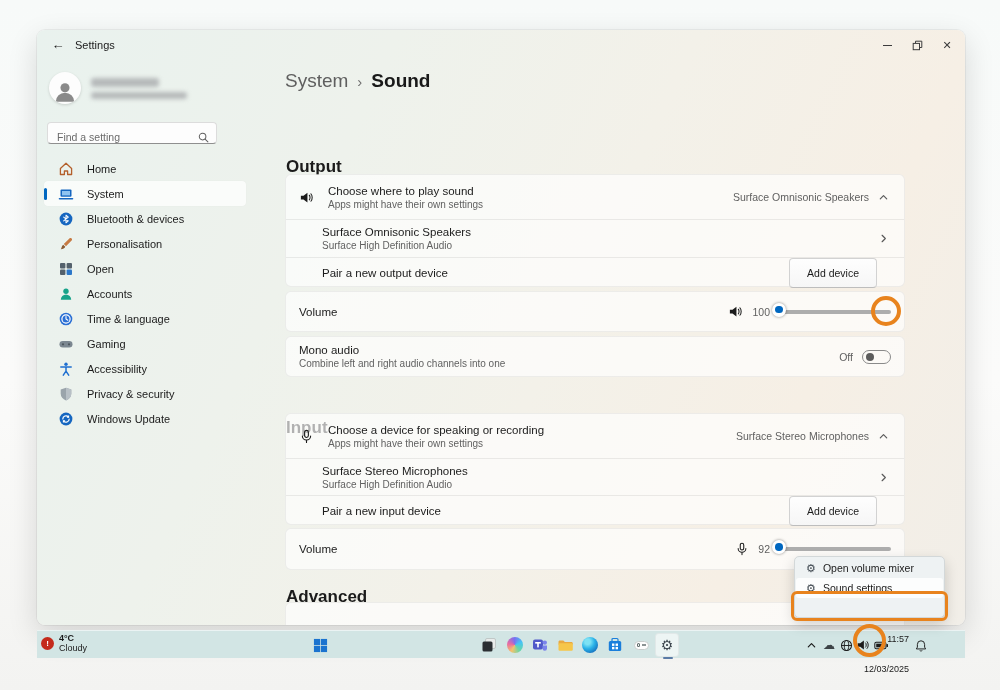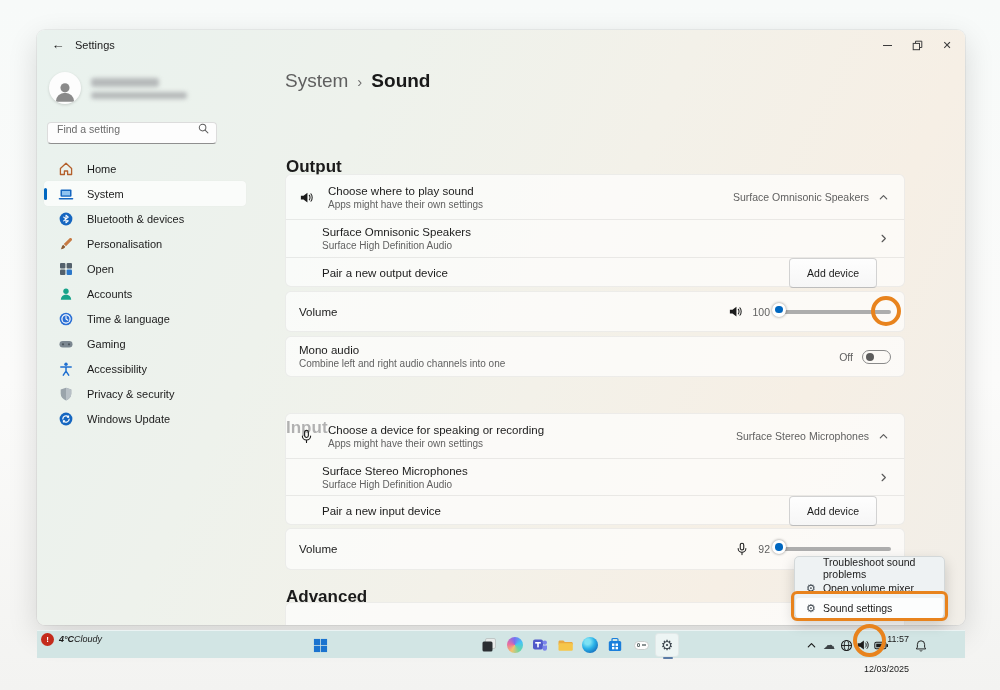--- a/index.html
+++ b/index.html
@@ -28,21 +28,21 @@
   .profile { position:absolute; left:12px; top:42px; display:flex; align-items:center; gap:10px; }
   .avatar { width:32px; height:32px; border-radius:50%; background:#fdfdfd; overflow:hidden;
     box-shadow:0 1px 3px rgba(0,0,0,.15); display:flex; align-items:flex-end; justify-content:center; }
   .avatar svg { width:26px; height:26px; }
   .redacted .bar { background:#b6b9ba; border-radius:3px; filter:blur(2px); }
   .redacted .bar.b1 { width:68px; height:9px; margin-bottom:5px; }
   .redacted .bar.b2 { width:96px; height:7px; }
 
   .searchbox { position:absolute; left:10px; top:92px; width:170px; height:22px;
     background:#fdfdfd; border:1px solid #dcdcdc; border-bottom-color:#8f8f8f; border-radius:4px;
-    display:flex; align-items:flex-start; }
+    display:flex; align-items:flex-end; }
   .searchbox input { flex:1; border:none; outline:none; background:transparent;
     font-family:"Liberation Sans",sans-serif; font-size:10.5px; color:#3a3a3a; padding:0 6px 0 9px; }
   .searchbox input::placeholder { color:#6b6b6b; }
   .searchbox .mag { margin-right:8px; display:flex; }
 
   .nav { position:absolute; left:7px; top:126px; width:202px; }
   .nav-item { position:relative; height:25px; display:flex; align-items:center; gap:13px;
     padding-left:14px; border-radius:4px; font-size:11px; color:#1b1b1b; cursor:default; }
   .nav-item.selected { background:rgba(255,255,255,.72); box-shadow:0 0 1px rgba(0,0,0,.08); }
   .nav-item.selected::before { content:""; position:absolute; left:0; top:6.5px; width:3px; height:12px;
@@ -100,21 +100,21 @@
   .ctx-item.noicon { padding-left:27px; }
   .ctx-item.hl { background:#fcfdfd; }
   .ctx-gear { font-size:11px; color:#3f4850; line-height:1; }
 
   
   .taskbar { position:absolute; left:37px; top:630px; width:928px; height:28px; z-index:20;
     background:#d2e5e4; border-top:1px solid rgba(255,255,255,.55); }
   .weather { position:absolute; left:4px; top:2px; display:flex; align-items:center; gap:5px; }
   .badge { width:13px; height:13px; border-radius:50%; background:#c42b1c; color:#fff; font-size:8px;
     font-weight:700; display:flex; align-items:center; justify-content:center; }
-  .wx-text { display:flex; flex-direction:row; line-height:1.15;font-style:italic; }
+  .wx-text { display:flex; flex-direction:column; line-height:1.15; }
   .wx-temp { font-size:9px; font-weight:700; color:#1b1b1b; }
   .wx-cond { font-size:9px; color:#1b1b1b; }
 
   .tb-ico { position:absolute; top:5px; width:18px; height:18px; display:flex; align-items:center; justify-content:center; }
   .start svg { width:15px; height:15px; }
   .search-pill { position:absolute; left:300px; top:3px; width:132px; height:22px; border-radius:11px;
     background:#fcfefe; border:1px solid #e0e6e5; box-shadow:0 1px 2px rgba(0,0,0,.08);
     display:flex; align-items:center; padding:0 3px 0 10px; }
   .search-pill .txt { font-size:10.5px; color:#4a4a4a; margin-left:7px; flex:1; }
   .sp-face { width:16px; height:16px; border-radius:50%;
@@ -462,23 +462,20 @@
         </div>
       </div>
 
       <div class="sec-label" style="top:557px">Advanced</div>
       <div class="card" style="top:572px;height:40px"></div>
 
     </div>
   </div>
 
   <div class="ctx-menu">
-    <div class="ctx-item noicon">
-      <span>Troubleshoot sound problems</span>
-    </div>
     <div class="ctx-item">
       <span class="ctx-gear">⚙</span>
       <span>Open volume mixer</span>
     </div>
     <div class="ctx-item hl">
       <span class="ctx-gear">⚙</span>
       <span>Sound settings</span>
     </div>
   </div>
   <div class="ann-rect"></div>

